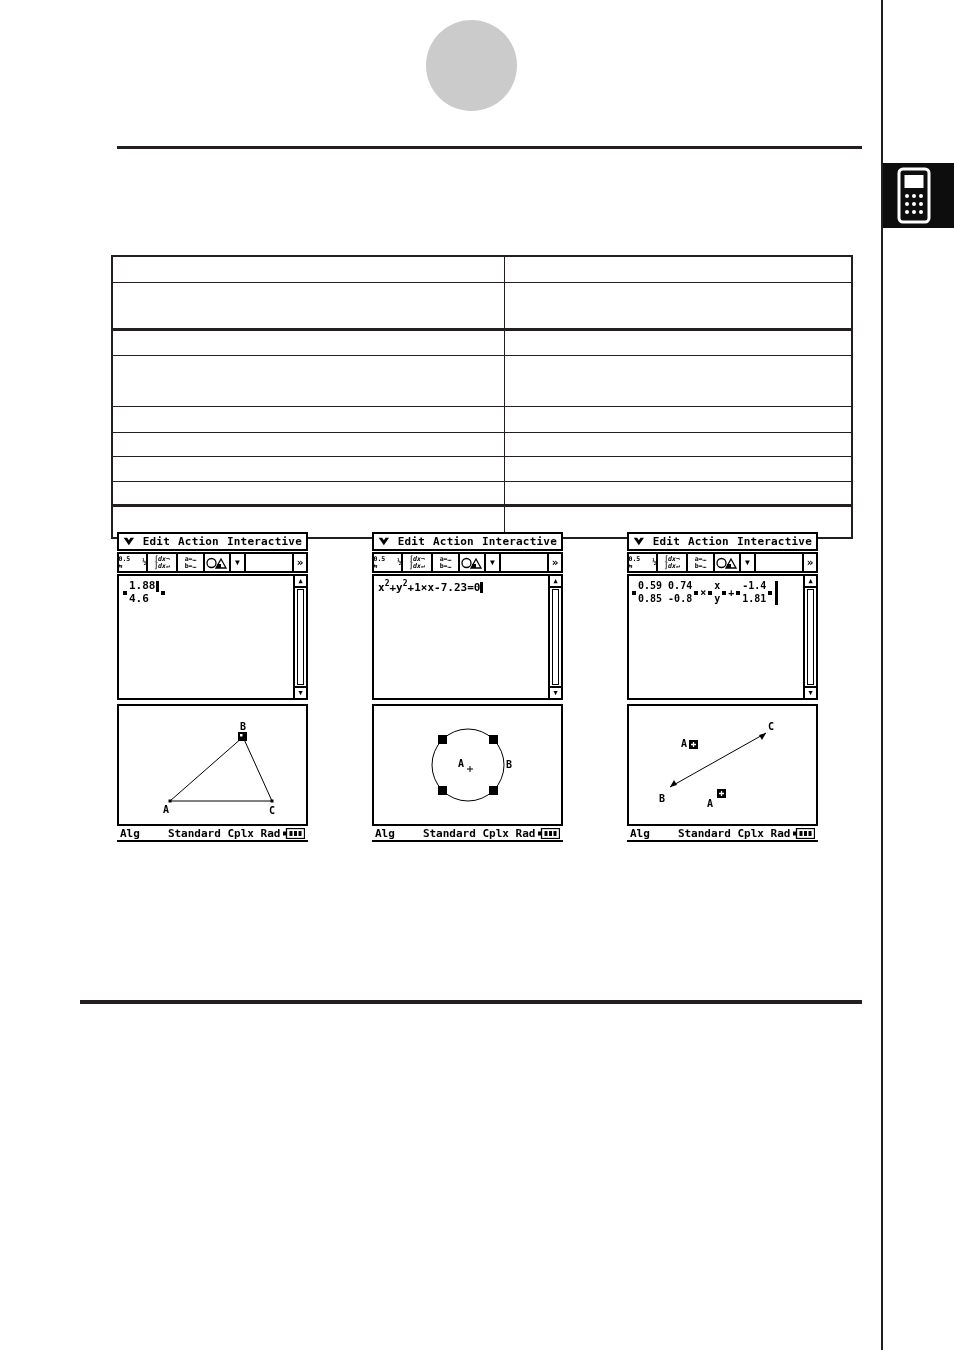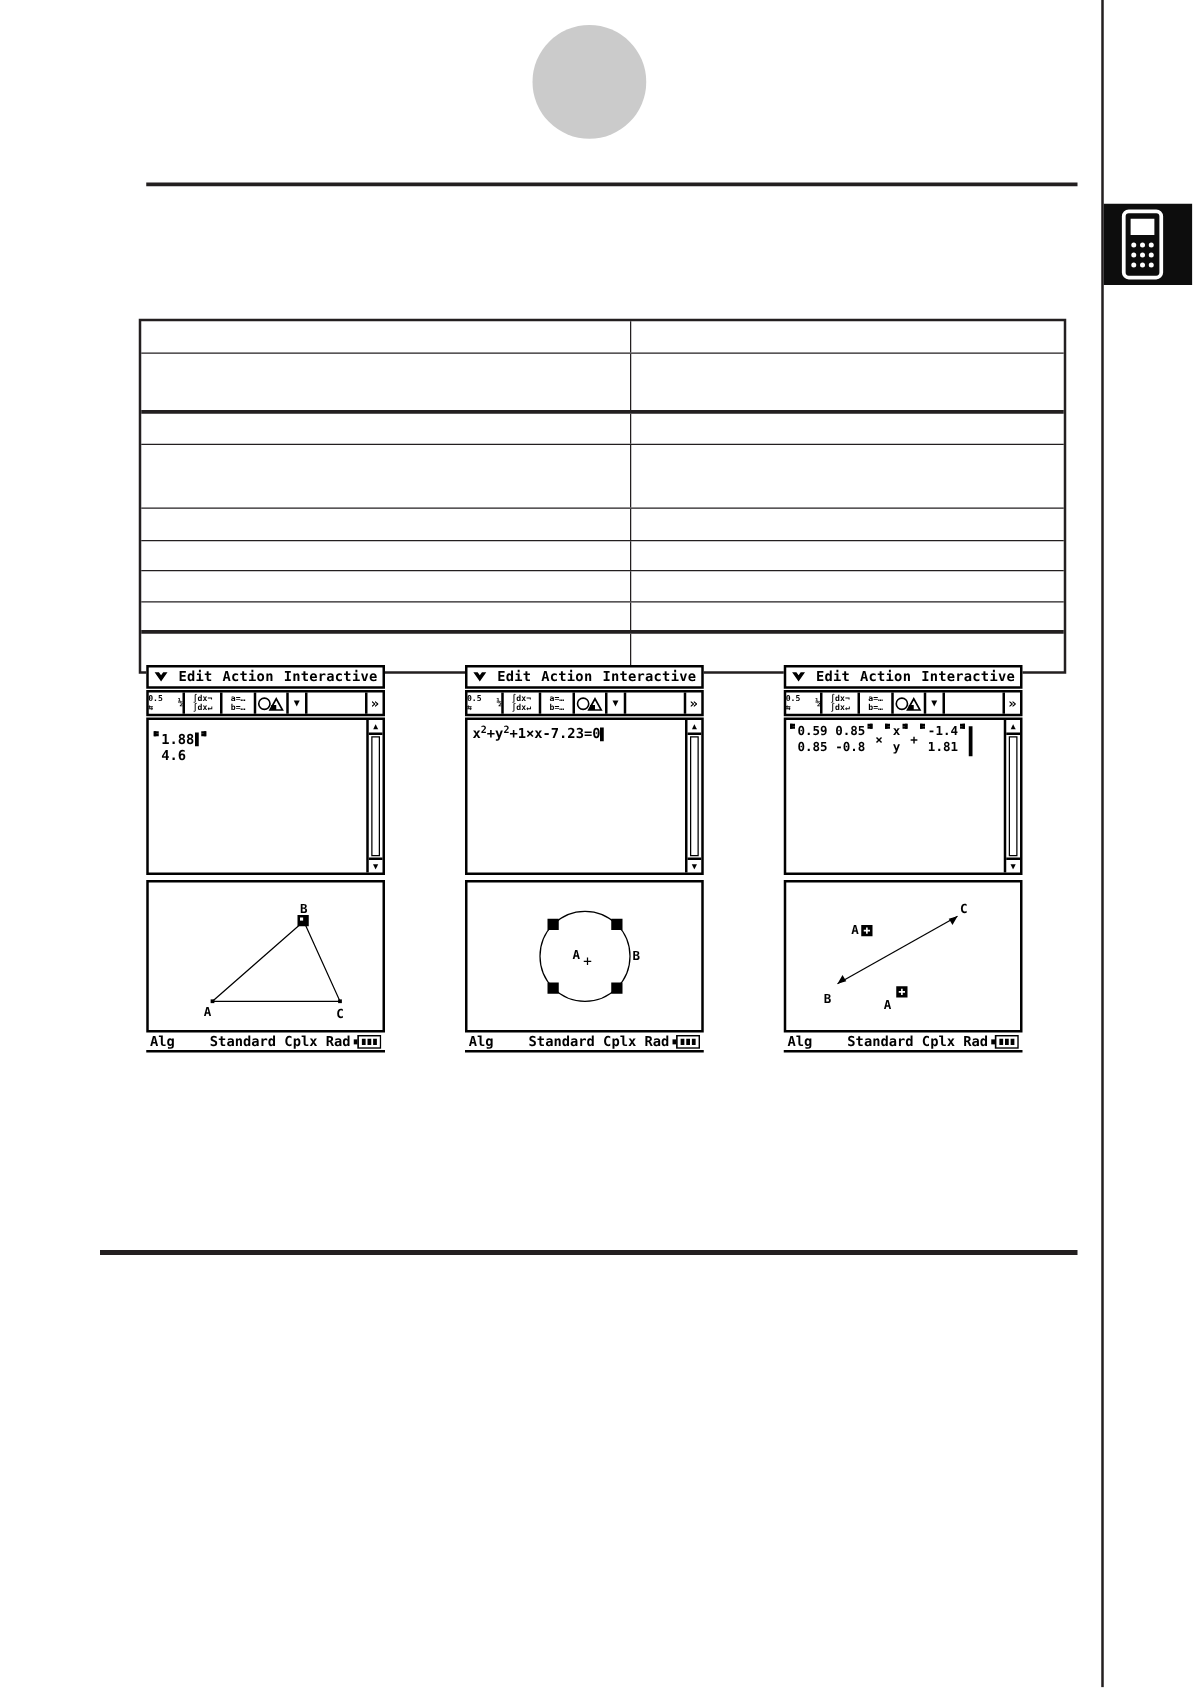--- a/index.html
+++ b/index.html
@@ -35,41 +35,41 @@
              align-items:center; gap:8px; padding:0 4px; font-weight:bold; font-size:11px; }
   .menubar .mi { white-space:nowrap; letter-spacing:0.2px; }
 
   .toolbar { height:21px; border:2px solid #000; background:#fff; margin-top:1px;
              display:flex; align-items:stretch; }
   .tbox { border-right:2px solid #000; display:flex; align-items:center; justify-content:center;
           font-weight:bold; line-height:1; }
   .tb-col { display:flex; flex-direction:column; align-items:flex-start; gap:1px; }
   .t6 { font-size:6.5px; } .t7 { font-size:7px; }
   .tb-frac { width:29px; gap:12px; }
-  .tb-int  { width:30px; }
+  .tb-int  { width:30px;font-style:italic; }
   .tb-ab   { width:27px; }
   .tb-shapes { width:26px; }
   .tb-drop { width:15px; font-size:8px; }
   .tb-spacer { flex:1; }
   .tb-more { border-left:2px solid #000; width:14px; display:flex; align-items:center;
              justify-content:center; font-size:11px; font-weight:bold; }
 
   .main { height:126px; border:2px solid #000; background:#fff; margin-top:1px; position:relative; }
   .scroll { position:absolute; top:0; right:0; bottom:0; width:13px; border-left:2px solid #000;
             display:flex; flex-direction:column; }
   .sb-up, .sb-down { height:12px; display:flex; align-items:center; justify-content:center;
                      font-size:7px; }
   .sb-up   { border-bottom:2px solid #000; }
   .sb-down { border-top:2px solid #000; }
   .sb-track { flex:1; margin:1px 2px; border:1px solid #000; }
 
   .entry { position:absolute; left:4px; top:3px; right:15px; font-weight:bold; font-size:11px; }
   .entry-s3 { font-size:10px; left:3px; }
 
-  .matrix { display:inline-flex; align-items:flex-start; }
+  .matrix { display:inline-flex; align-items:center; }
   .br { width:4px; }
   .br-l { border-left:2px solid #000; border-top:2px solid #000; border-bottom:2px solid #000; }
   .br-r { border-right:2px solid #000; border-top:2px solid #000; border-bottom:2px solid #000; }
   .mrows { display:flex; flex-direction:column; justify-content:center; padding:1px 2px; gap:1px; }
   .mrow { line-height:12px; white-space:pre; }
   .cursor { display:inline-block; width:3px; background:#000; vertical-align:middle; }
   .cur-s { height:11px; }
   .cur-l { height:24px; align-self:center; margin-left:1px; }
   .expr sup { font-size:8px; }
   .mx-expr { display:flex; align-items:center; gap:2px; }
@@ -370,21 +370,21 @@
       <div class="tb-more">
           <span>»</span>
         </div>
     </div>
     <div class="main">
       <div class="entry entry-s3">
         <span class="mx-expr">
           <span class="matrix">
             <span class="br br-l"></span>
             <span class="mrows">
-              <span class="mrow">0.59 0.85</span>
+              <span class="mrow">0.59 0.74</span>
               <span class="mrow">0.85 -0.8</span>
             </span>
             <span class="br br-r"></span>
           </span>
           <span class="op">×</span>
           <span class="matrix">
             <span class="br br-l"></span>
             <span class="mrows">
               <span class="mrow">x</span>
               <span class="mrow">y</span>

